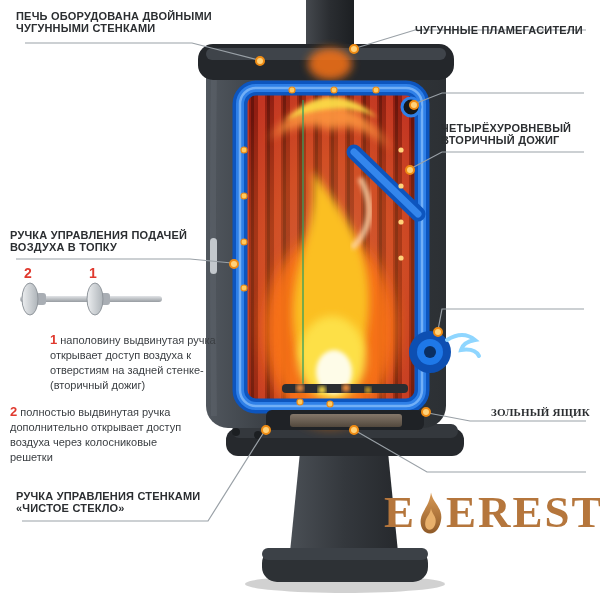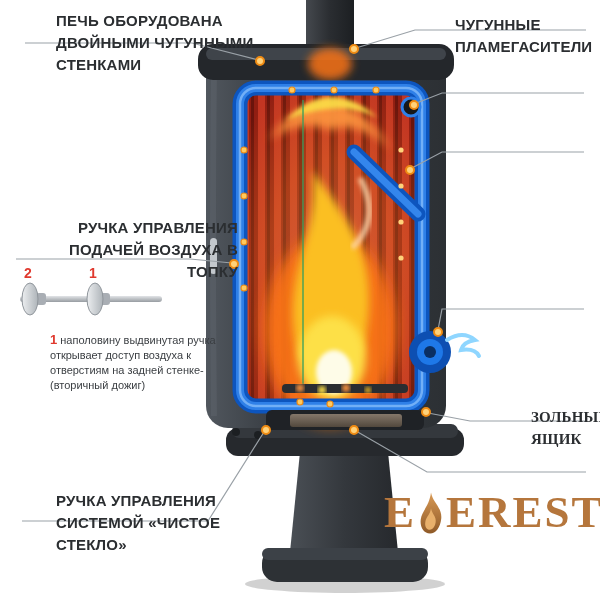--- a/index.html
+++ b/index.html
@@ -1,30 +1,30 @@
 <!DOCTYPE html>
 <html><head>
 <meta charset="utf-8">
 <style>
   * { margin:0; padding:0; box-sizing:border-box; }
   html,body { width:600px; height:600px; }
   body { font-family:"Liberation Sans", sans-serif; background:#ffffff; }
   .canvas { position:relative; width:600px; height:600px; background:#ffffff; overflow:hidden; }
   .art { position:absolute; left:0; top:0; width:600px; height:600px; }
 
-  .label { position:absolute; font-weight:bold; font-size:15px; line-height:22px;
-           color:#2b2e31; letter-spacing:.2px;margin-left:40px; }
+  .label { position:absolute; font-weight:bold; font-size:11px; line-height:12px;
+           color:#2b2e31; letter-spacing:.2px; }
   .lbl-double-walls { left:16px; top:10px; width:198px; }
-  .lbl-flame-arresters { left:415px; top:14px; width:180px; }
+  .lbl-flame-arresters { left:415px; top:24px; width:180px; }
   .lbl-alt-chimney { left:441px; top:63px; width:130px; }
   .lbl-secondary { left:441px; top:122px; width:155px; }
   .lbl-inlet { left:441px; top:222px; width:152px; }
   .lbl-ashbox { left:491px; top:406px; width:122px;font-family:Liberation Serif, serif; }
   .lbl-vermiculite { left:424px; top:457px; width:172px; }
-  .lbl-air-control { left:10px; top:217px; width:188px;text-align:right; }
+  .lbl-air-control { left:10px; top:229px; width:188px; }
   .lbl-clean-glass { left:16px; top:490px; width:212px; }
 
   .note { position:absolute; font-size:11px; line-height:15px; color:#3a3e42; font-weight:normal; }
   .note-1 { left:10px; top:332px; width:192px;margin-left:40px; }
   .note-2 { left:10px; top:404px; width:192px; }
   .note .num { color:#e0392e; font-weight:bold; font-size:13px; margin-right:3px; }
 
   .knob-num { position:absolute; color:#e0392e; font-weight:bold; font-size:14px; }
   .knob-num-2 { left:24px; top:265px; }
   .knob-num-1 { left:89px; top:265px; }
@@ -200,29 +200,33 @@
       <circle cx="292" cy="90" r="3"></circle>
         <circle cx="334" cy="90" r="3"></circle>
         <circle cx="376" cy="90" r="3"></circle>
       <circle cx="300" cy="402" r="3"></circle>
         <circle cx="330" cy="404" r="3"></circle>
     </g>
   </svg>
 
   <div class="label lbl-double-walls">ПЕЧЬ ОБОРУДОВАНА ДВОЙНЫМИ ЧУГУННЫМИ СТЕНКАМИ</div>
   <div class="label lbl-flame-arresters">ЧУГУННЫЕ ПЛАМЕГАСИТЕЛИ</div>
+  <div class="label lbl-secondary">ЧЕТЫРЁХУРОВНЕВЫЙ ВТОРИЧНЫЙ ДОЖИГ</div>
   <div class="label lbl-ashbox">ЗОЛЬНЫЙ ЯЩИК</div>
   <div class="label lbl-air-control">РУЧКА УПРАВЛЕНИЯ ПОДАЧЕЙ ВОЗДУХА В ТОПКУ</div>
-  <div class="label lbl-clean-glass">РУЧКА УПРАВЛЕНИЯ СИСТЕМОЙ «ЧИСТОЕ СТЕКЛО»</div>
+  <div class="label lbl-clean-glass">РУЧКА УПРАВЛЕНИЯ СТЕНКАМИ «ЧИСТОЕ СТЕКЛО»</div>
 
   <span class="knob-num knob-num-2">2</span>
   <span class="knob-num knob-num-1">1</span>
 
   <div class="note note-1">
     <span class="num">1</span><span>наполовину выдвинутая ручка открывает доступ воздуха к отверстиям на задней стенке- (вторичный дожиг)</span>
+  </div>
+  <div class="note note-2">
+    <span class="num">2</span><span>полностью выдвинутая ручка дополнительно открывает доступ воздуха через колосниковые решетки</span>
   </div>
 
   <div class="logo">
     <span>E</span>
       <svg class="logo-flame" width="28" height="44" viewBox="0 0 30 46">
         <defs>
           <linearGradient id="gLogoFlame" x1="0" y1="0" x2="0" y2="1">
             <stop offset="0" stop-color="#d99a55"></stop>
             <stop offset="1" stop-color="#8f5a28"></stop>
           </linearGradient>

